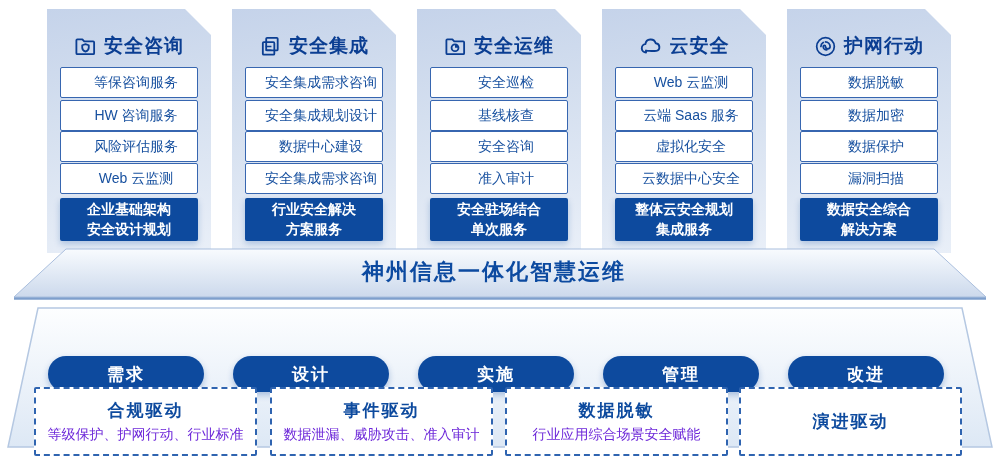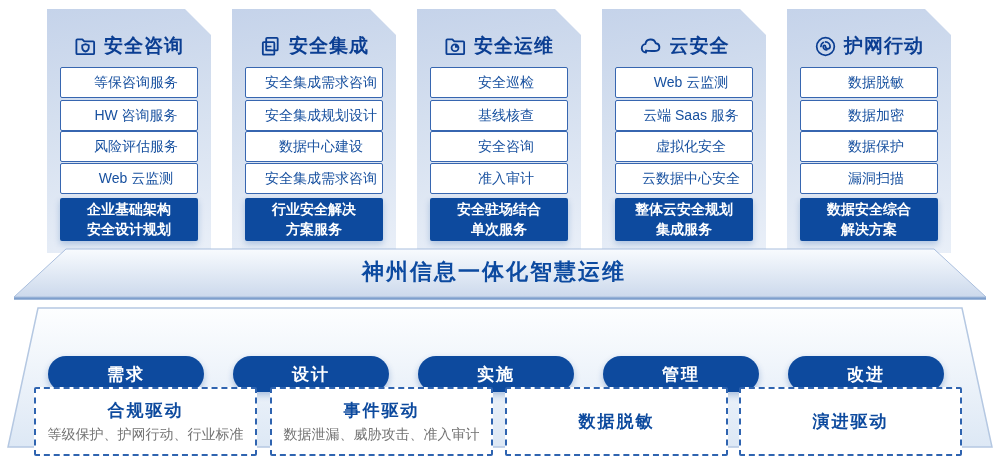--- a/index.html
+++ b/index.html
@@ -51,21 +51,21 @@
   }
   
   .platform-svg{position:absolute;left:0;top:303px;width:1000px;height:150px;}
   
   .driver{
     position:absolute;top:364px;width:219px;height:65px;
     background:#ffffff;border:2px dashed #2f64b0;border-radius:2px;
     display:flex;flex-direction:column;align-items:center;justify-content:center;gap:4px;margin-top:23px;
   }
   .driver-title{font-size:17px;font-weight:bold;color:#0d4a9e;letter-spacing:2px;}
-  .driver-desc{font-size:14px;color:#737373;white-space:nowrap;}
+  .driver-desc{font-size:14px;color:#6d28d9;white-space:nowrap;}
 </style>
 </head>
 <body>
 
 <div class="stage">
 
   <div class="card" style="left:47px">
     <div class="card-head">
       <span class="icon">
         <svg width="23" height="23" viewBox="0 0 24 24" fill="none" stroke="#0b3e92" stroke-width="1.9" stroke-linejoin="round">
@@ -188,18 +188,19 @@
   <div class="driver" style="left:34px">
     <div class="driver-title">合规驱动</div>
     <div class="driver-desc">等级保护、护网行动、行业标准</div>
   </div>
   <div class="driver" style="left:270px">
     <div class="driver-title">事件驱动</div>
     <div class="driver-desc">数据泄漏、威胁攻击、准入审计</div>
   </div>
   <div class="driver" style="left:505px">
     <div class="driver-title">数据脱敏</div>
+    <div class="driver-desc">行业应用综合场景安全赋能</div>
   </div>
   <div class="driver" style="left:739px">
     <div class="driver-title">演进驱动</div>
   </div>
 
 </div>
 
 </body></html>

